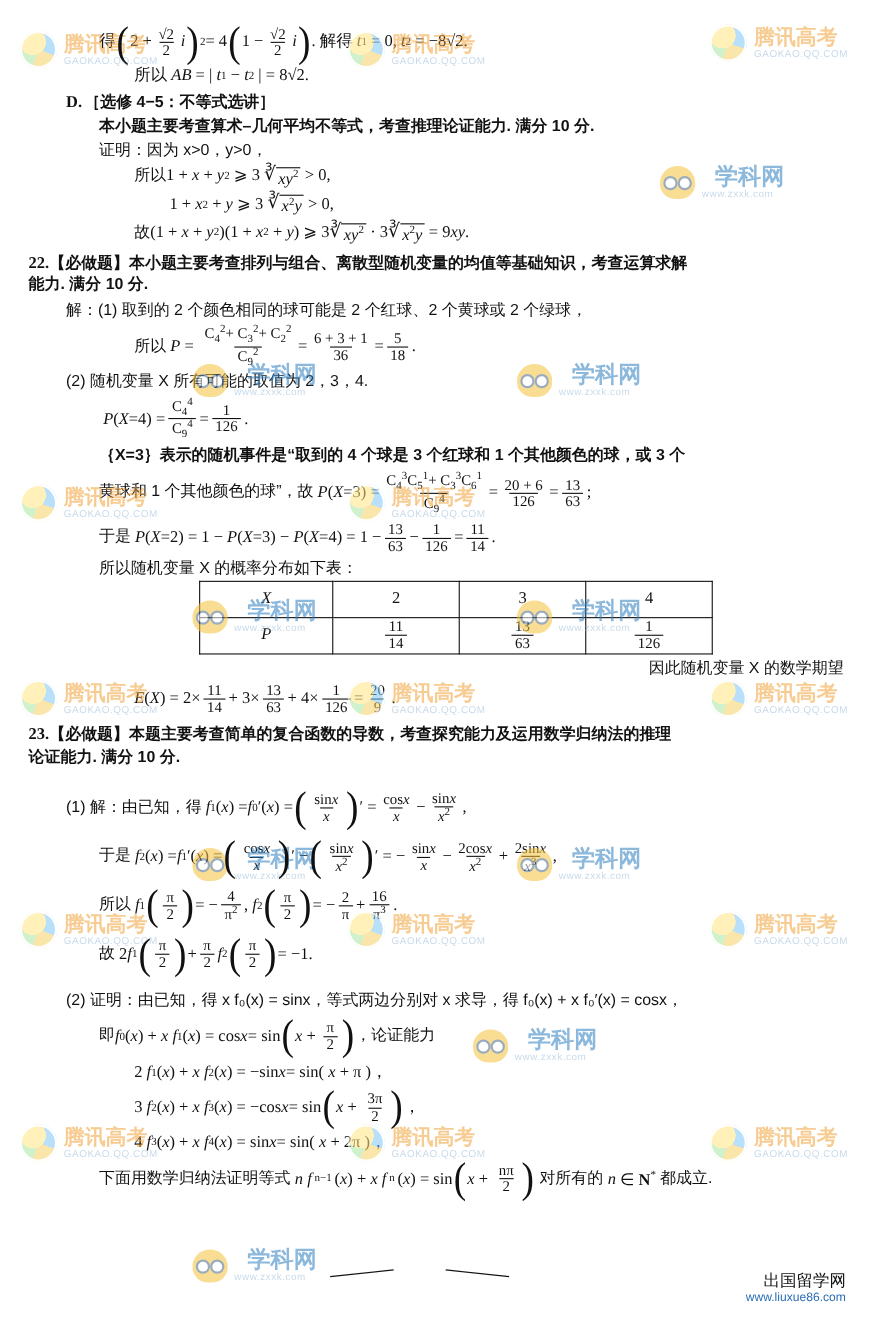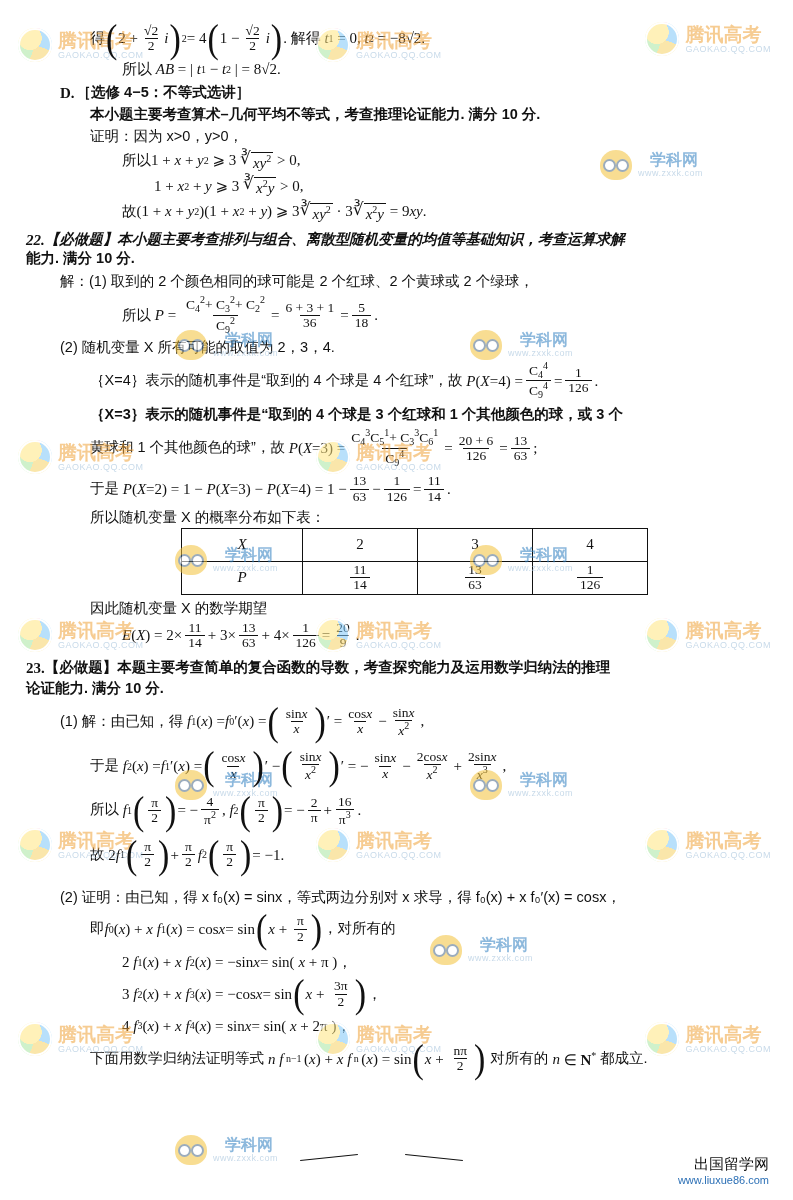--- a/index.html
+++ b/index.html
@@ -33,21 +33,21 @@
   .wm-zx .face{
     width:32px;height:30px;border-radius:50% 50% 45% 45%;
     background:#f3c23a;position:relative;
   }
   .wm-zx .face:before,.wm-zx .face:after{
     content:"";position:absolute;top:9px;width:9px;height:9px;border-radius:50%;
     background:#fff;border:2px solid #4a6a8a;
   }
   .wm-zx .face:before{left:3px}
   .wm-zx .face:after{right:3px}
-  .wm-zx .t1{font-family:"Liberation Sans",sans-serif;font-weight:bold;font-size:16px;color:#2f7fc1;line-height:1;padding-left:12px;}
+  .wm-zx .t1{font-family:"Liberation Sans",sans-serif;font-weight:bold;font-size:21px;color:#2f7fc1;line-height:1;padding-left:12px;}
   .wm-zx .t2{font-family:"Liberation Sans",sans-serif;font-size:9px;color:#9bbcd8;letter-spacing:.5px;}
 
   
   .line{position:relative;display:flex;align-items:flex-end;white-space:nowrap;}
   .cn{font-family:"Liberation Sans",sans-serif;font-size:14.5px;}
   .b{font-weight:bold;}
   .it{font-family:"Liberation Serif",serif;font-style:italic;}
   .mathline{font-family:"Liberation Serif",serif;font-size:15px;line-height:1.1;display:flex;align-items:center;white-space:nowrap;}
   .frac{display:inline-flex;flex-direction:column;align-items:center;vertical-align:middle;margin:0 3px;line-height:1.05;}
   .frac .num{padding:0 3px;font-size:13.5px;}
@@ -349,21 +349,21 @@
     <span>&nbsp;· 3</span>
     <span class="sqrt">
         <span class="rad">∛</span>
         <span class="body"><span class="it">x</span><span class="sup">2</span><span class="it">y</span></span>
       </span>
     <span>&nbsp;= 9</span>
       <span class="it">xy</span>
       <span>.</span>
   </div>
 
-  <div class="line" style="margin-top:8px;font-style:italic;">
+  <div class="line" style="margin-top:8px;">
     <span class="b" style="font-family:'Liberation Serif',serif;font-size:15px;">22.</span>
     <span class="cn b">【必做题】</span>
     <span class="cn b">本小题主要考查排列与组合、离散型随机变量的均值等基础知识，考查运算求解</span>
   </div>
   <div class="line" style="margin-top:0;">
     <span class="cn b">能力. 满分 10 分.</span>
   </div>
 
   <div class="line indent1" style="margin-top:4px;">
     <span class="cn">解：(1) 取到的 2 个颜色相同的球可能是 2 个红球、2 个黄球或 2 个绿球，</span>
@@ -389,21 +389,20 @@
         <span class="den">18</span>
       </span>
     <span>.</span>
   </div>
 
   <div class="mathline indent1" style="margin-top:4px;">
     <span class="cn">(2) 随机变量 X 所有可能的取值为 2，3，4.</span>
   </div>
 
   <div class="mathline indent2" style="margin-top:5px;">
-    <span class="cn">｛X=4｝表示的随机事件是“取到的 4 个球是 4 个红球”，故</span>
     <span>&nbsp;</span>
       <span class="it">P</span>
       <span>(</span>
       <span class="it">X</span>
       <span>=4) =</span>
     <span class="frac">
       <span class="num">C<span class="sub">4</span><span class="sup">4</span></span>
       <span class="den">C<span class="sub">9</span><span class="sup">4</span></span>
     </span>
     <span>=</span>
@@ -502,21 +501,21 @@
       <td>
         <span class="frac">
               <span class="num">1</span>
               <span class="den">126</span>
             </span>
       </td>
     </tr>
   </tbody>
     </table>
 
-  <div class="mathline indent2" style="margin-top:6px;">
+  <div class="mathline indent2" style="margin-top:6px;justify-content:flex-end;">
     <span class="cn">因此随机变量 X 的数学期望</span>
   </div>
 
   <div class="mathline indent3" style="margin-top:4px;">
     <span class="it">E</span>
       <span>(</span>
       <span class="it">X</span>
       <span>) = 2×</span>
     <span class="frac">
         <span class="num">11</span>
@@ -542,21 +541,21 @@
 
   <div class="line" style="margin-top:8px;">
     <span class="b" style="font-family:'Liberation Serif',serif;font-size:15px;">23.</span>
     <span class="cn b">【必做题】</span>
     <span class="cn b">本题主要考查简单的复合函数的导数，考查探究能力及运用数学归纳法的推理</span>
   </div>
   <div class="line" style="margin-top:2px;">
     <span class="cn b">论证能力. 满分 10 分.</span>
   </div>
 
-  <div class="mathline indent1" style="margin-top:5px;">
+  <div class="mathline indent1" style="margin-top:18px;">
     <span class="cn">(1) 解：由已知，得</span>
     <span>&nbsp;</span>
       <span class="it">f</span>
       <span class="sub">1</span>
       <span>(</span>
       <span class="it">x</span>
       <span>) =</span>
     <span class="it">f</span>
       <span class="sub">0</span>
       <span>′(</span>
@@ -709,21 +708,21 @@
       <span class="it">x</span>
       <span> = sin</span>
     <span class="bigparen">(</span>
     <span class="it">x</span>
       <span>&nbsp;+&nbsp;</span>
     <span class="frac">
         <span class="num">π</span>
         <span class="den">2</span>
       </span>
     <span class="bigparen">)</span>
-    <span class="cn">，对所有的</span>
+    <span class="cn">，论证能力</span>
   </div>
 
   <div class="mathline indent3" style="margin-top:6px;">
     <span>2&nbsp;</span>
       <span class="it">f</span>
       <span class="sub">1</span>
       <span>(</span>
       <span class="it">x</span>
       <span>) +&nbsp;</span>
     <span class="it">x f</span>

